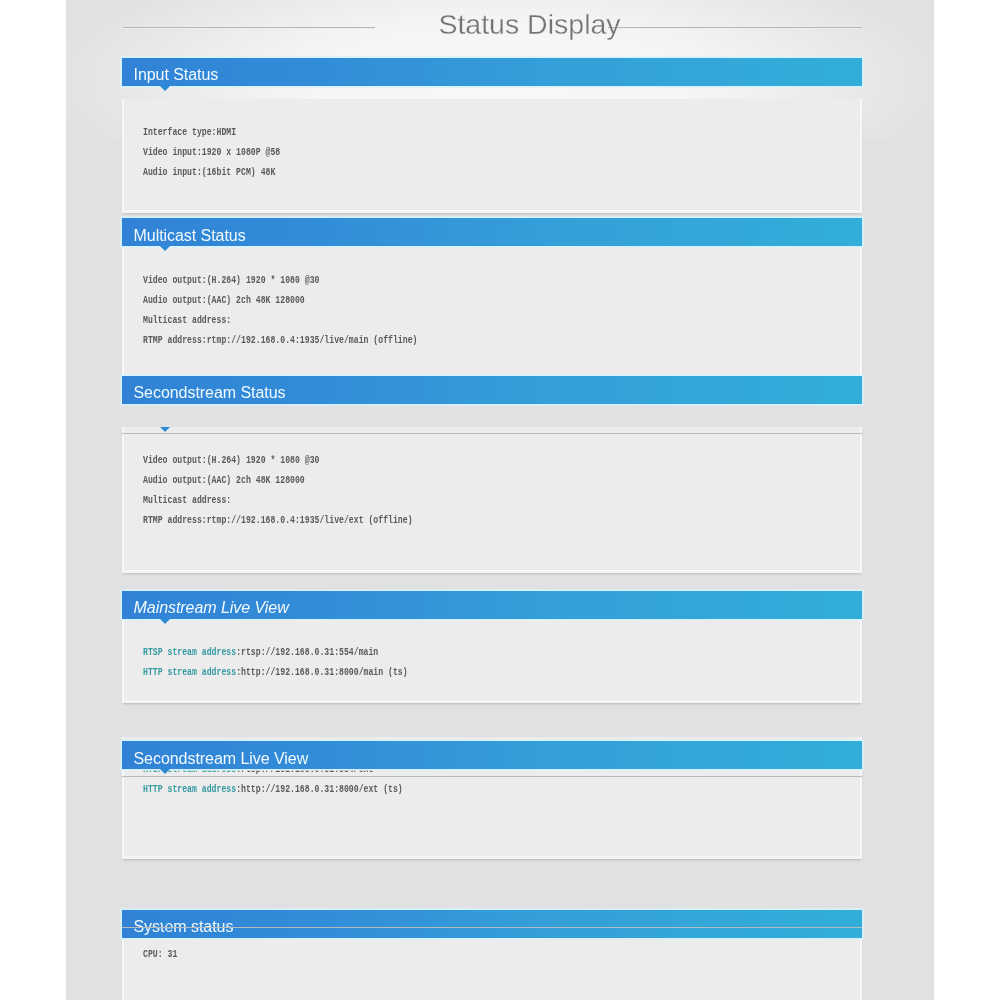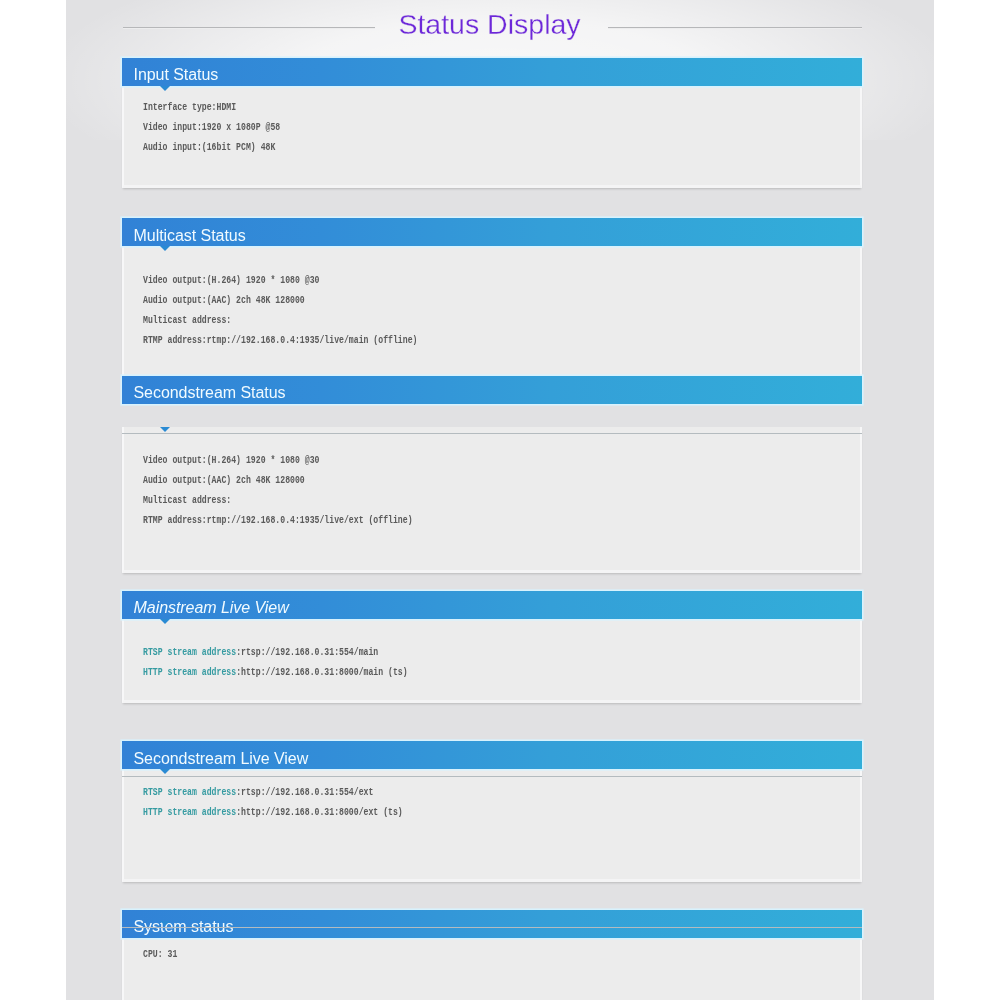--- a/index.html
+++ b/index.html
@@ -27,25 +27,26 @@
   .title-row { position:absolute; left:0; top:0; width:868px; height:52px; }
   .rule { position:absolute; top:27.4px; height:2px; }
   .rule i { display:block; height:1px; }
   .rule .a { background:#b6b7b9; }
   .rule .b { background:#ededee; }
   .rule.left  { left:57px;  width:252px; }
   .rule.right { left:542px; width:254px; }
   .page-title {
     position:absolute; left:0; top:6.7px; width:847px;
     text-align:center;
-    font-size:28.5px; line-height:34px; color:#6d28d9;
+    font-size:28.5px; line-height:34px; color:#737373;
     -webkit-text-stroke:0.32px #efeff0;
     will-change:opacity;
     font-family:"Liberation Sans", sans-serif; font-weight:400;
     white-space:nowrap;
+    padding-left:40px;
   }
 
   
   .panel { position:absolute; left:56px; top:0; width:740px; }
   .panel-head {
     position:absolute; left:0; width:740px; height:28px;
     background:linear-gradient(to right,
         rgb(49,130,214) 0%, rgb(50,141,216) 27%,
         rgb(52,159,216) 58%, rgb(50,174,217) 100%);
     box-shadow:0 0 0 1.6px #d8f2fd;
@@ -106,21 +107,21 @@
         <i class="a"></i>
         <i class="b"></i>
       </div>
     <div class="page-title">Status Display</div>
   </div>
   <div id="panels">
       <div class="panel">
         <div class="panel-head" style="top: 57.6px;">
           <div class="panel-head-title">Input Status</div>
         </div>
-        <div class="panel-body" style="top: 74px; height: 114.1px;">
+        <div class="panel-body" style="top: 99px; height: 114.1px;">
           <div class="line" style="top: 26.6px;"><span>Interface type:HDMI</span></div>
           <div class="line" style="top: 46.6px;"><span>Video input:1920 x 1080P @58</span></div>
           <div class="line" style="top: 66.6px;"><span>Audio input:(16bit PCM) 48K</span></div>
         </div>
         <div class="arrow" style="top: 85.6px; left: 38.1px;"></div>
       </div>
       <div class="panel">
         <div class="panel-head" style="top: 218.4px;">
           <div class="panel-head-title">Multicast Status</div>
         </div>
@@ -152,21 +153,21 @@
         <div class="panel-body" style="top: 619px; height: 84px;">
           <div class="line" style="top: 27px;"><span class="acc">RTSP stream address</span><span>:rtsp://192.168.0.31:554/main</span></div>
           <div class="line" style="top: 47px;"><span class="acc">HTTP stream address</span><span>:http://192.168.0.31:8000/main (ts)</span></div>
         </div>
         <div class="arrow" style="top: 619px; left: 38.1px;"></div>
       </div>
       <div class="panel">
         <div class="panel-head" style="top: 741.4px;">
           <div class="panel-head-title">Secondstream Live View</div>
         </div>
-        <div class="panel-body" style="top: 760px; height: 122px;">
+        <div class="panel-body" style="top: 737px; height: 122px;">
           <div class="line" style="top: 26.4px;"><span class="acc">RTSP stream address</span><span>:rtsp://192.168.0.31:554/ext</span></div>
           <div class="line" style="top: 46.4px;"><span class="acc">HTTP stream address</span><span>:http://192.168.0.31:8000/ext (ts)</span></div>
         </div>
         <div class="arrow" style="top: 769.4px; left: 38.1px;"></div>
         <div class="head-underline" style="top: 776.2px;"></div>
       </div>
       <div class="panel">
         <div class="panel-head" style="top: 910px;">
           <div class="panel-head-title">System status</div>
         </div>

